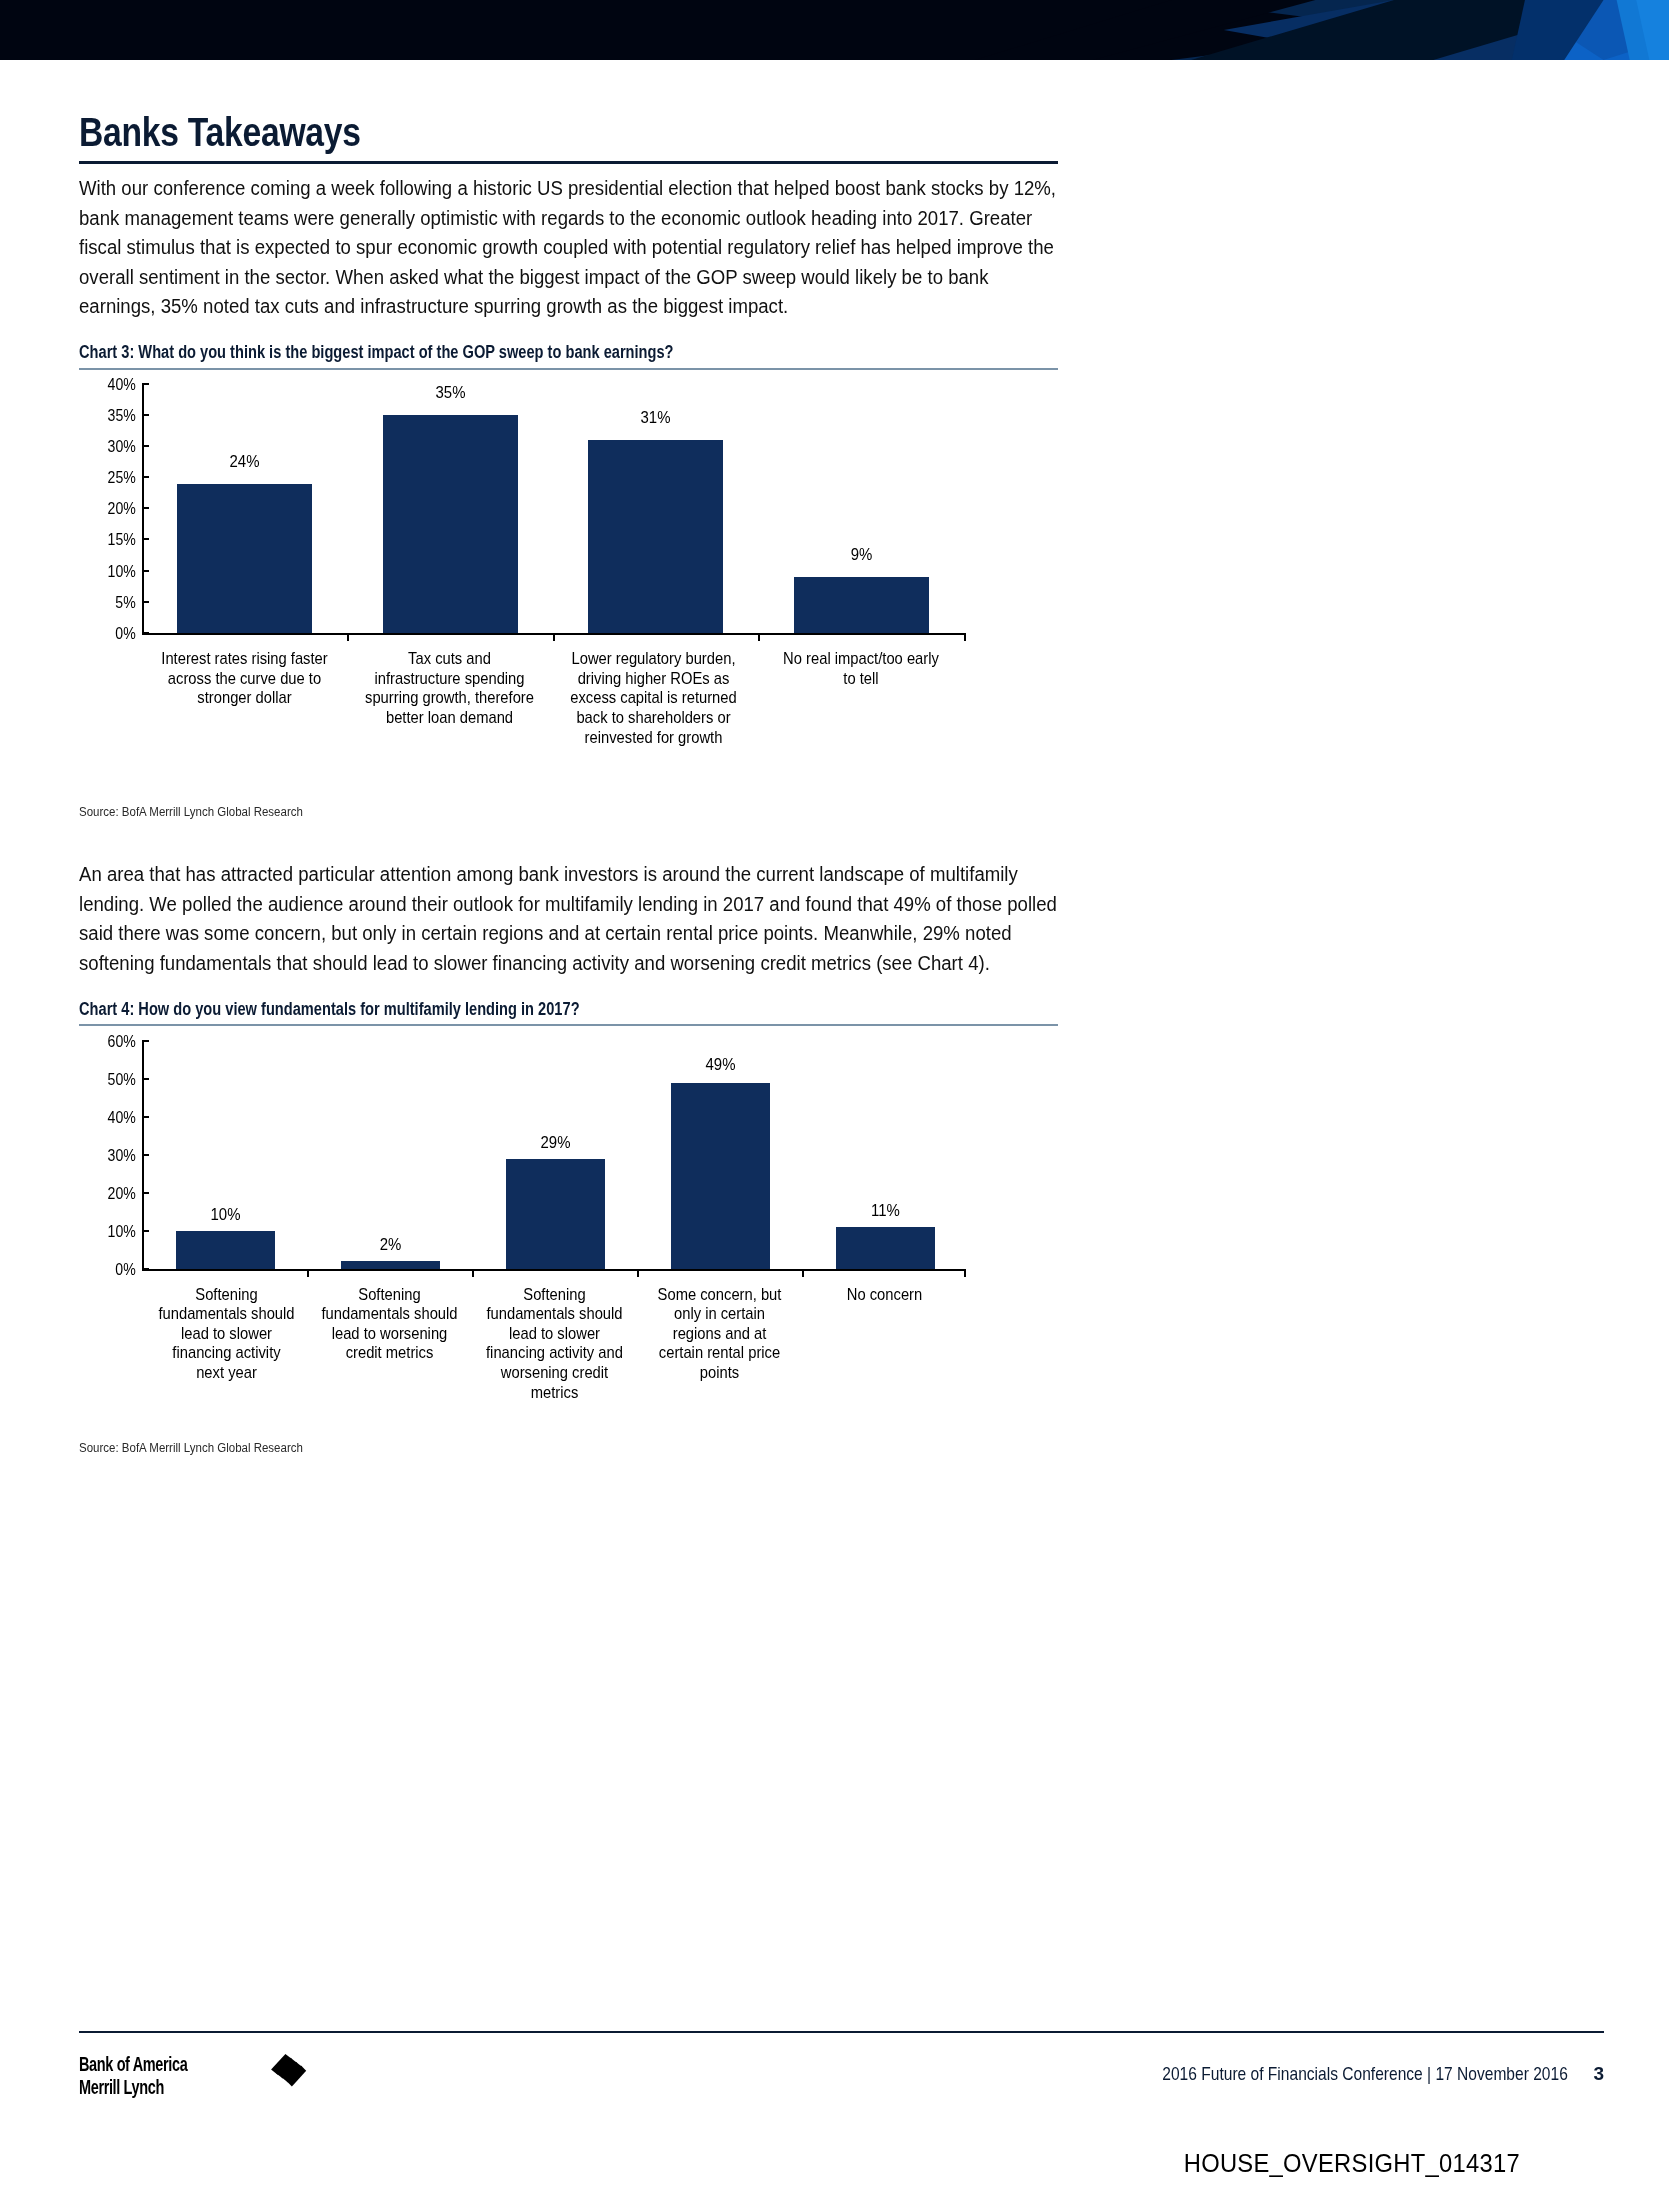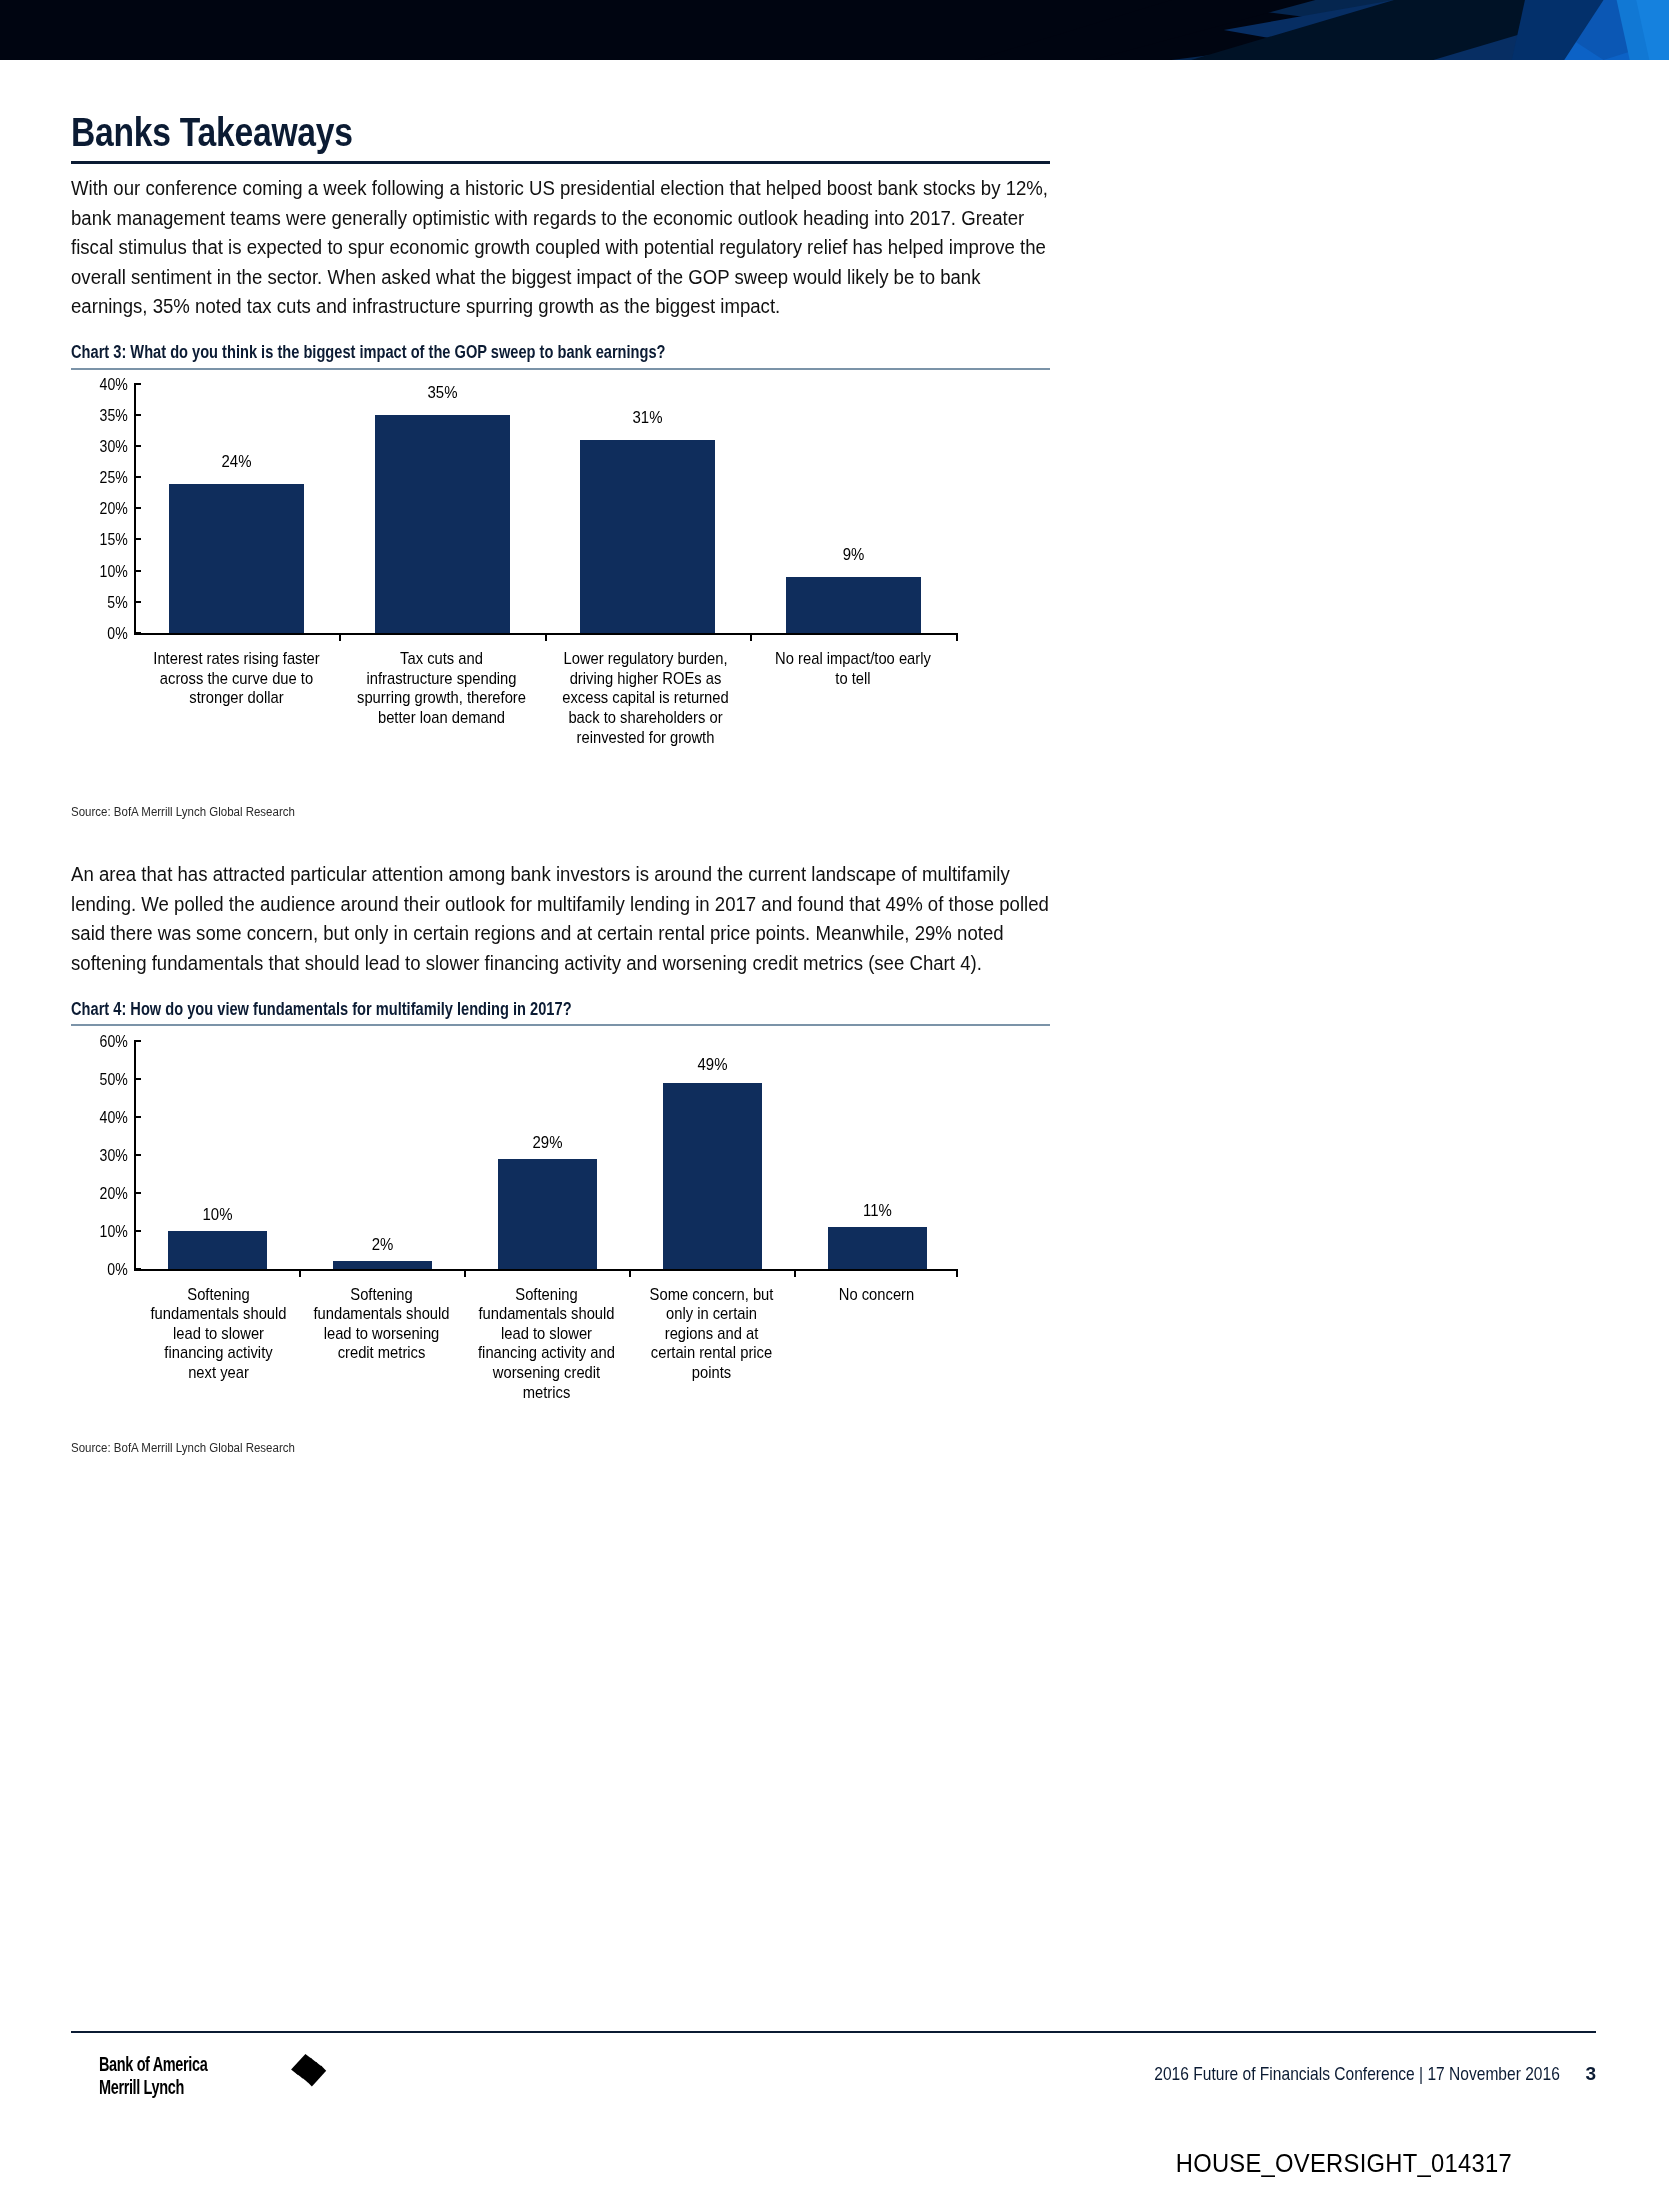--- a/index.html
+++ b/index.html
@@ -24,21 +24,21 @@
     width: 1669px;
     height: 60px;
     background: #000511;
     overflow: hidden;
   }
   .banner-art { position: absolute; top: 0; right: 0; width: 694px; height: 60px; }
 
   
   .page {
     position: absolute;
-    top: 0; left: 0;
+    top: 0; left: 8px;
     width: 1563px;
     height: 2205px;
   }
 
   .content {
     position: absolute;
     left: 71px;
     top: 111px;
     width: 979px;
   }
@@ -180,21 +180,21 @@
     width: 1525px;
   }
   .footer-rule { border-bottom: 2.6px solid #0B1B33; width: 1525px; }
 
   .footer-row {
     position: relative;
     margin-top: 14.4px;
     height: 72px;
   }
 
-  .logo { position: absolute; left: 0; top: 5.2px; margin-left: 28px; }
+  .logo { position: absolute; left: 0; top: 5.2px; }
   .logo-line {
     font-size: 19.6px;
     font-weight: bold;
     color: #000;
     line-height: 23.6px;
     letter-spacing: -0.5px;
     transform: scaleX(0.74);
     transform-origin: left center;
     white-space: nowrap;
   }

